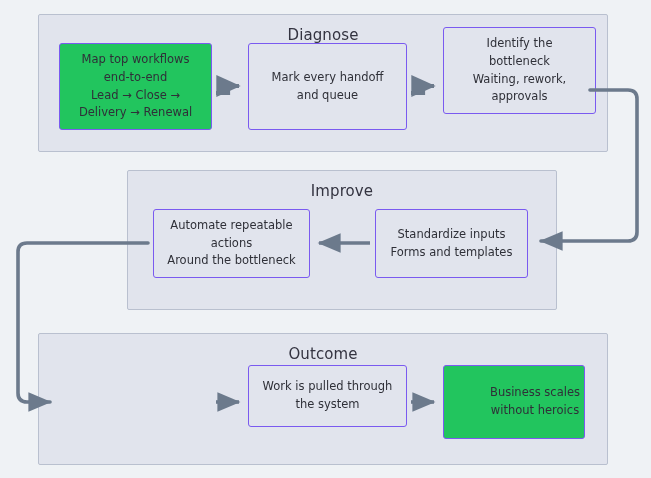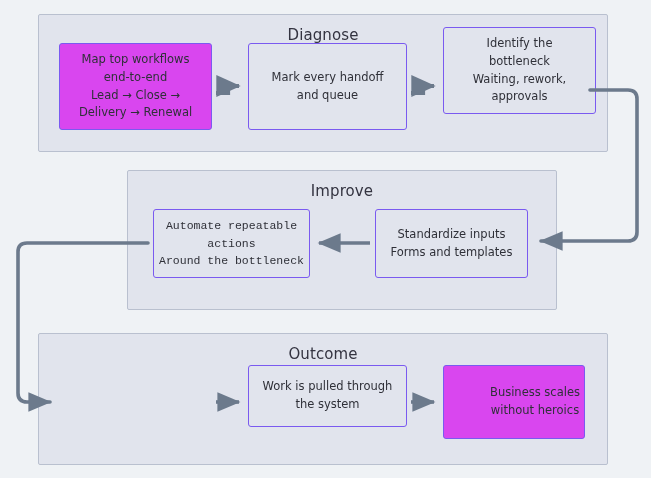--- a/index.html
+++ b/index.html
@@ -47,21 +47,21 @@
     display: flex;
     align-items: center;
     justify-content: center;
     text-align: center;
     font-size: 11.5px;
     color: #2f3038;
     line-height: 1.55;
     padding: 2px 4px;
   }
   .node.highlight {
-    background: #d946ef;
+    background: #22c55e;
   }
   .node-label { display: block; white-space: pre-line; }
 
   
   #connectors {
     position: absolute;
     left: 0; top: 0;
     width: 651px;
     height: 478px;
     pointer-events: none;
@@ -92,21 +92,21 @@
     <span class="node-label">Identify the
 bottleneck
 Waiting, rework,
 approvals</span>
   </div>
 
   <div class="section" style="left:127px; top:170px; width:430px; height:140px;">
     <div class="section-title" style="top:11px;">Improve</div>
   </div>
 
-  <div class="node" style="left:153px; top:209px; width:157px; height:69px;font-family:Liberation Mono, monospace;">
+  <div class="node" style="left:153px; top:209px; width:157px; height:69px;">
     <span class="node-label">Automate repeatable
 actions
 Around the bottleneck</span>
   </div>
 
   <div class="node" style="left:375px; top:209px; width:153px; height:69px;">
     <span class="node-label">Standardize inputs
 Forms and templates</span>
   </div>
 

